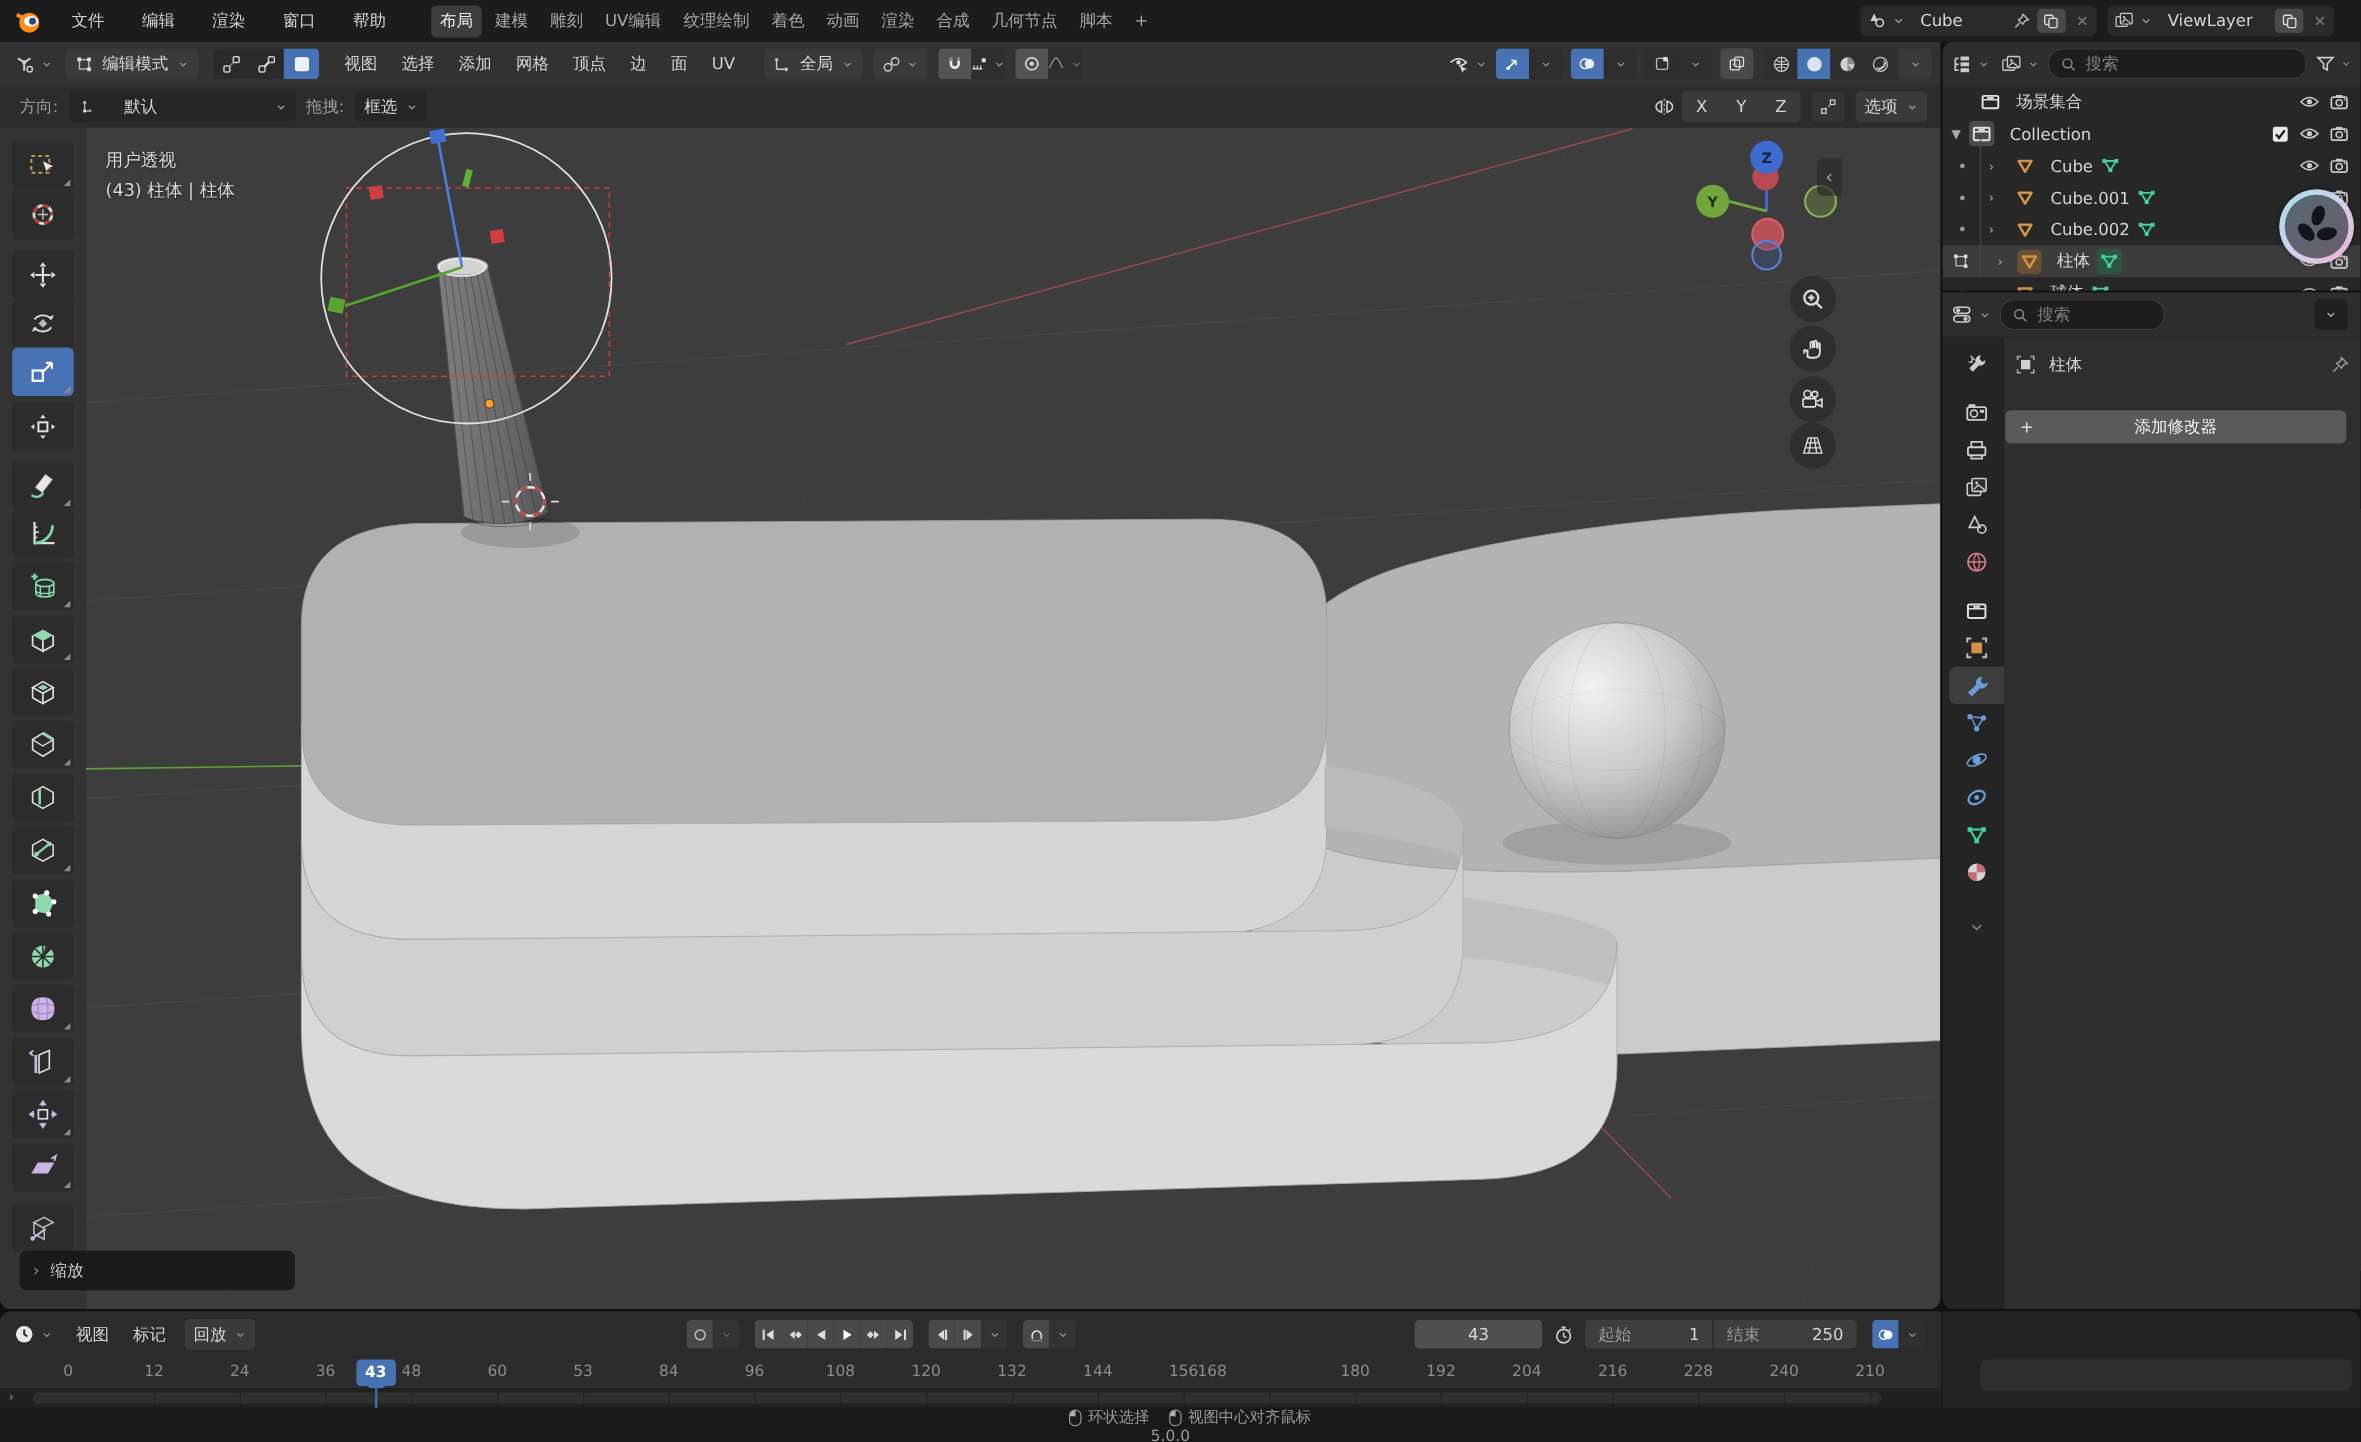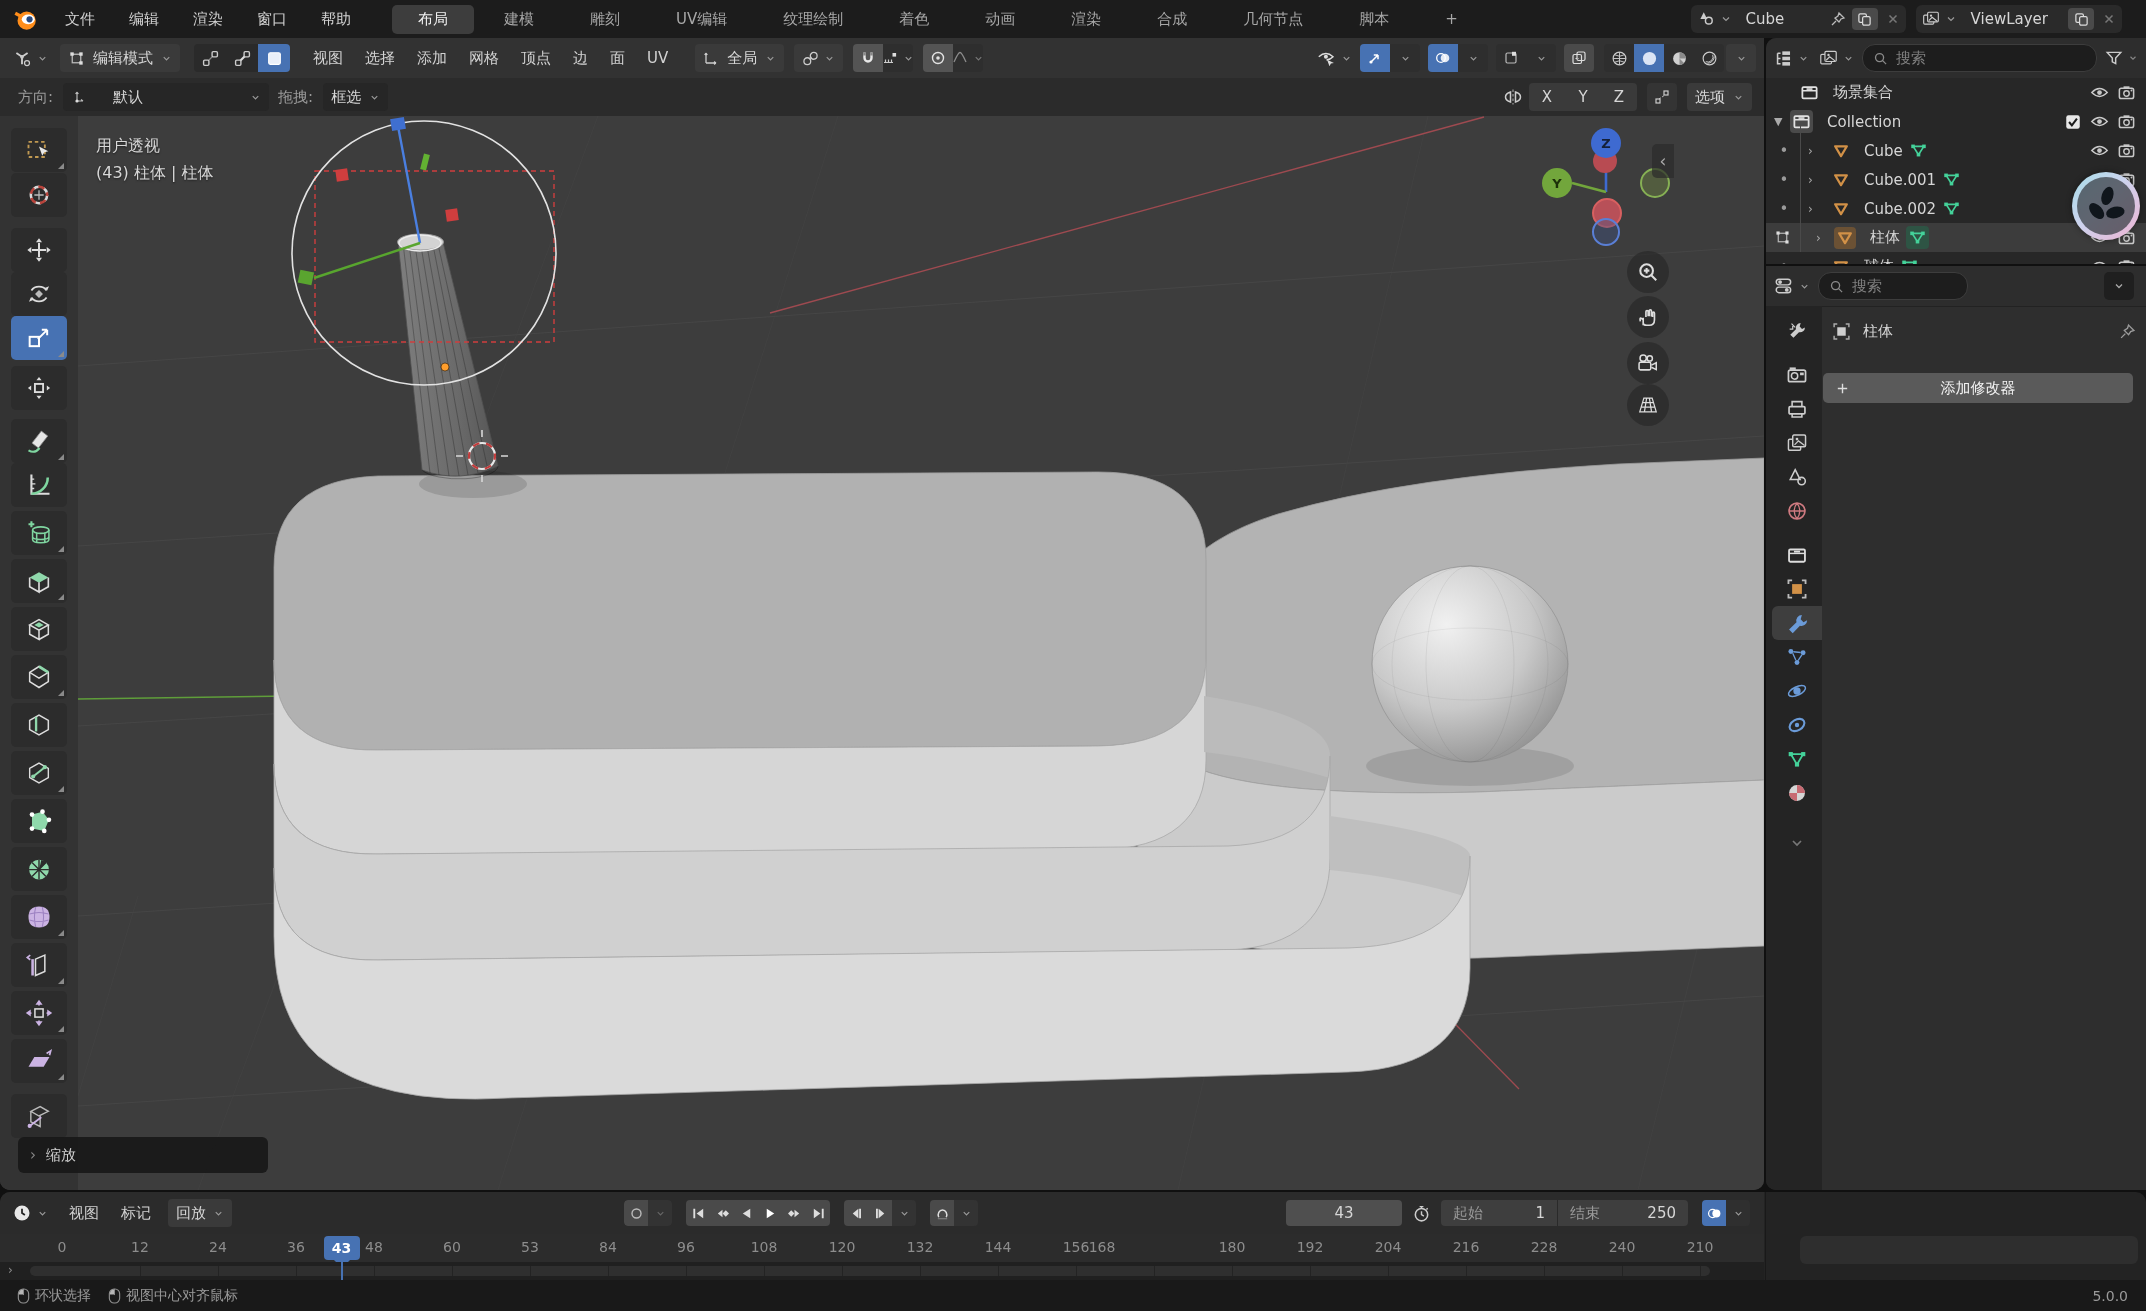--- a/index.html
+++ b/index.html
@@ -5,21 +5,21 @@
   html,body{margin:0;padding:0;background:#101010;font-family:"DejaVu Sans","Liberation Sans",sans-serif;}
   body{width:2146px;height:1311px;position:relative;overflow:hidden;color:#d6d6d6;font-size:15px;
        -webkit-font-smoothing:antialiased;}
   .abs{position:absolute;}
   .row{display:flex;align-items:center;}
   .ic{display:block;flex:0 0 auto;}
   .dim{color:#9a9a9a;}
   
   #topbar{left:0;top:0;width:2146px;height:38px;background:#1c1c1c;display:flex;align-items:center;}
   #topbar .menu{padding:0 17px;color:#d2d2d2;}
-  .wstab{padding:5px 26px;margin:0 2px;border-radius:5px;color:#a8a8a8;white-space:nowrap;}
+  .wstab{padding:5px 8px;margin:0 2px;border-radius:5px;color:#a8a8a8;white-space:nowrap;}
   .wstab.active{background:#3d3d3d;color:#f0f0f0;}
   .idsel{background:#2a2a2a;border-radius:6px;height:28px;display:flex;align-items:center;padding:0 6px;margin-left:10px;}
   .idsel .val{padding:0 14px;min-width:70px;}
   .minibtn{background:#4a4a4a;border-radius:4px;width:26px;height:22px;display:flex;align-items:center;justify-content:center;margin-left:6px;}
   
   #vpregion{left:0;top:38px;width:1764px;height:1152px;background:#323232;border-radius:0 0 10px 10px;overflow:hidden;}
   #vhead{left:0;top:0;width:1764px;height:40px;background:#323232;display:flex;align-items:center;border-bottom:1px solid #262626;}
   #tset{left:0;top:40px;width:1764px;height:38px;background:#2b2b2b;display:flex;align-items:center;border-bottom:1px solid #1f1f1f;}
   .hbtn{background:#3a3a3a;border-radius:4px;height:28px;display:flex;align-items:center;padding:0 8px;}
   .hmenu{padding:0 11px;color:#d2d2d2;white-space:nowrap;}
@@ -76,21 +76,21 @@
   #tltrack{position:absolute;left:0;top:70px;width:1764px;height:18px;background:#202020;}
   .fnum{position:absolute;top:5px;transform:translateX(-50%);color:#8d8d8d;font-size:14px;}
   .pbtn{width:24px;height:26px;background:#4a4a4a;display:flex;align-items:center;justify-content:center;}
   .field{background:#4f4f4f;border-radius:4px;height:26px;display:flex;align-items:center;justify-content:center;}
   .field2{background:#3e3e3e;height:26px;display:flex;align-items:center;padding:0 12px;}
   #playhead{position:absolute;left:324px;top:2px;width:36px;height:24px;background:#4772b3;border-radius:4px;
             display:flex;align-items:center;justify-content:center;color:#fff;font-weight:bold;font-size:14px;}
   #phtri{position:absolute;left:334px;top:26px;width:0;height:0;border-left:8px solid transparent;border-right:8px solid transparent;border-top:8px solid #4772b3;}
   #phline{position:absolute;left:340px;top:70px;width:2px;height:18px;background:#4772b3;}
   
-  #statusbar{left:0;top:1280px;width:2146px;height:31px;background:#191919;display:flex;align-items:center;color:#9a9a9a;font-size:14px;}
+  #statusbar{left:0;top:1280px;width:2146px;height:31px;background:#191919;display:flex;align-items:center;color:#9a9a9a;font-size:14px;flex-direction:column;}
   .hint{display:flex;align-items:center;margin-left:16px;}
   .chev{margin-left:5px;}
 </style>
 </head>
 <body>
 
 <div id="topbar" class="abs">
   <span style="margin:0 10px 0 12px">
       <svg class="ic" width="26" height="26" viewBox="0 0 16 16">
         <path d="M2 4.5l5 2.6" stroke="#ff8d1a" stroke-width="2"></path>

